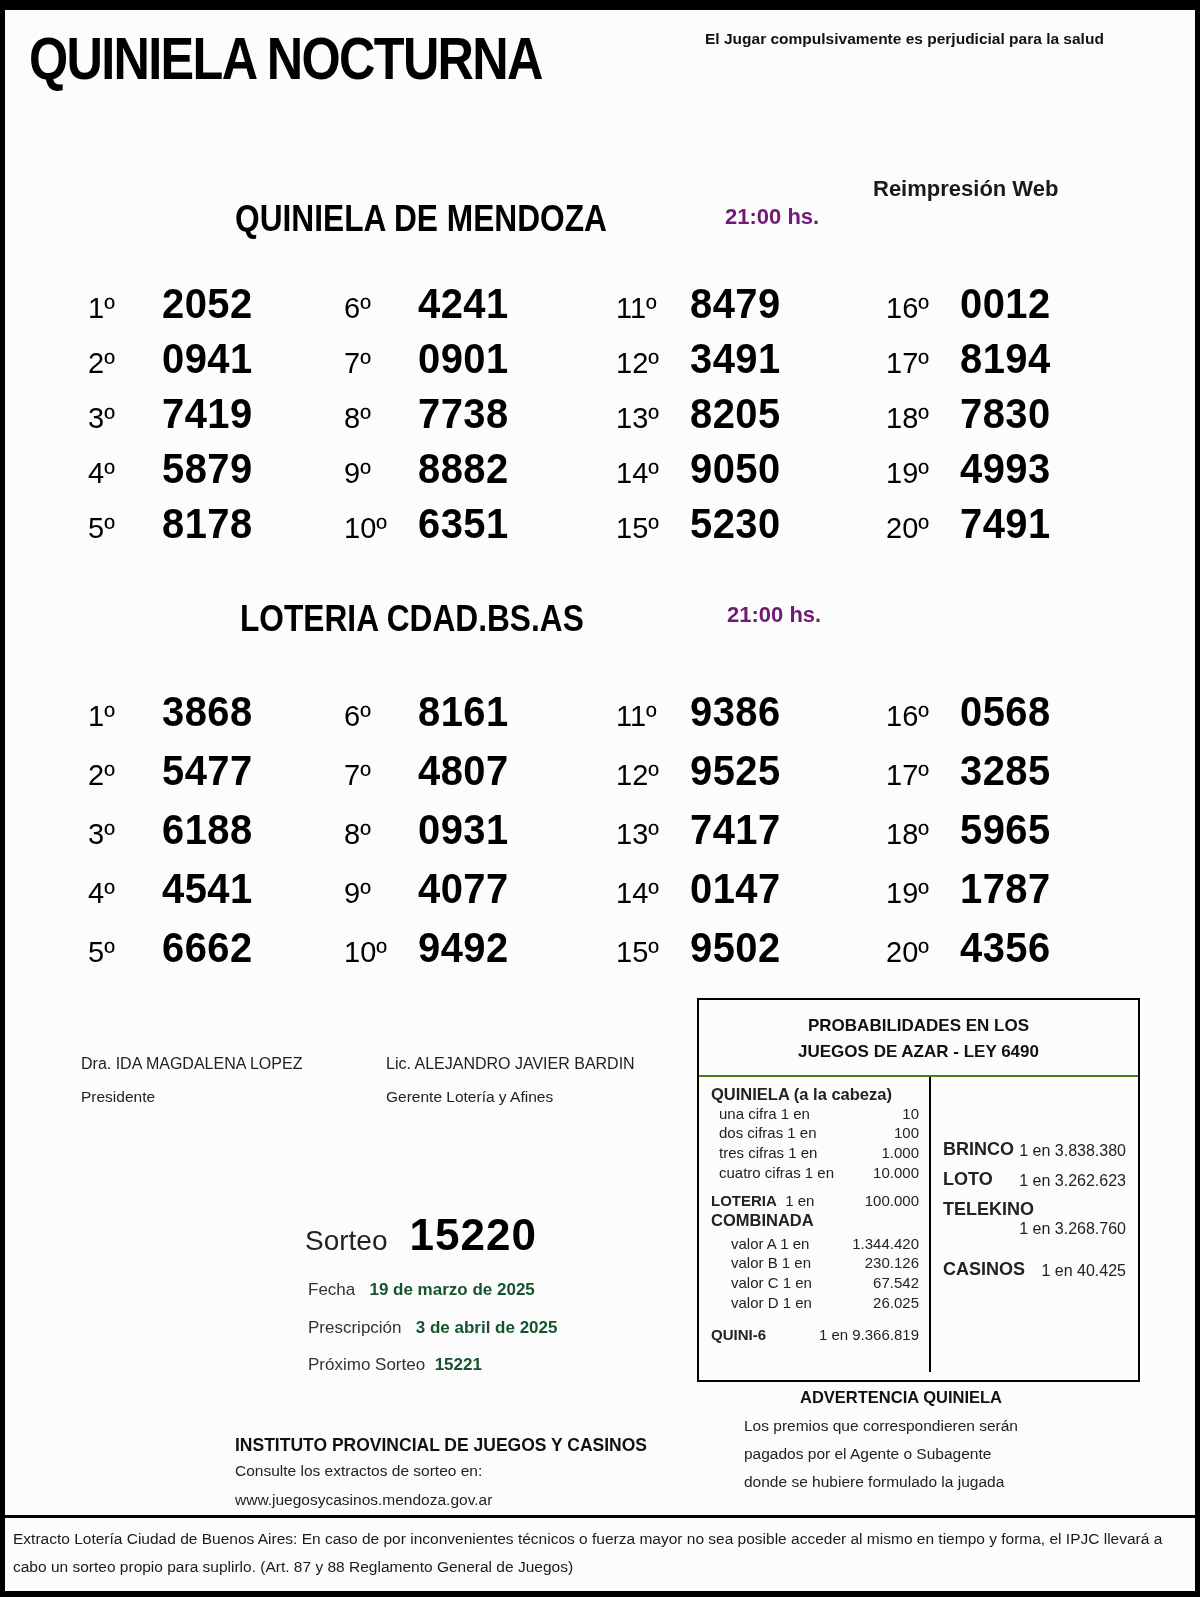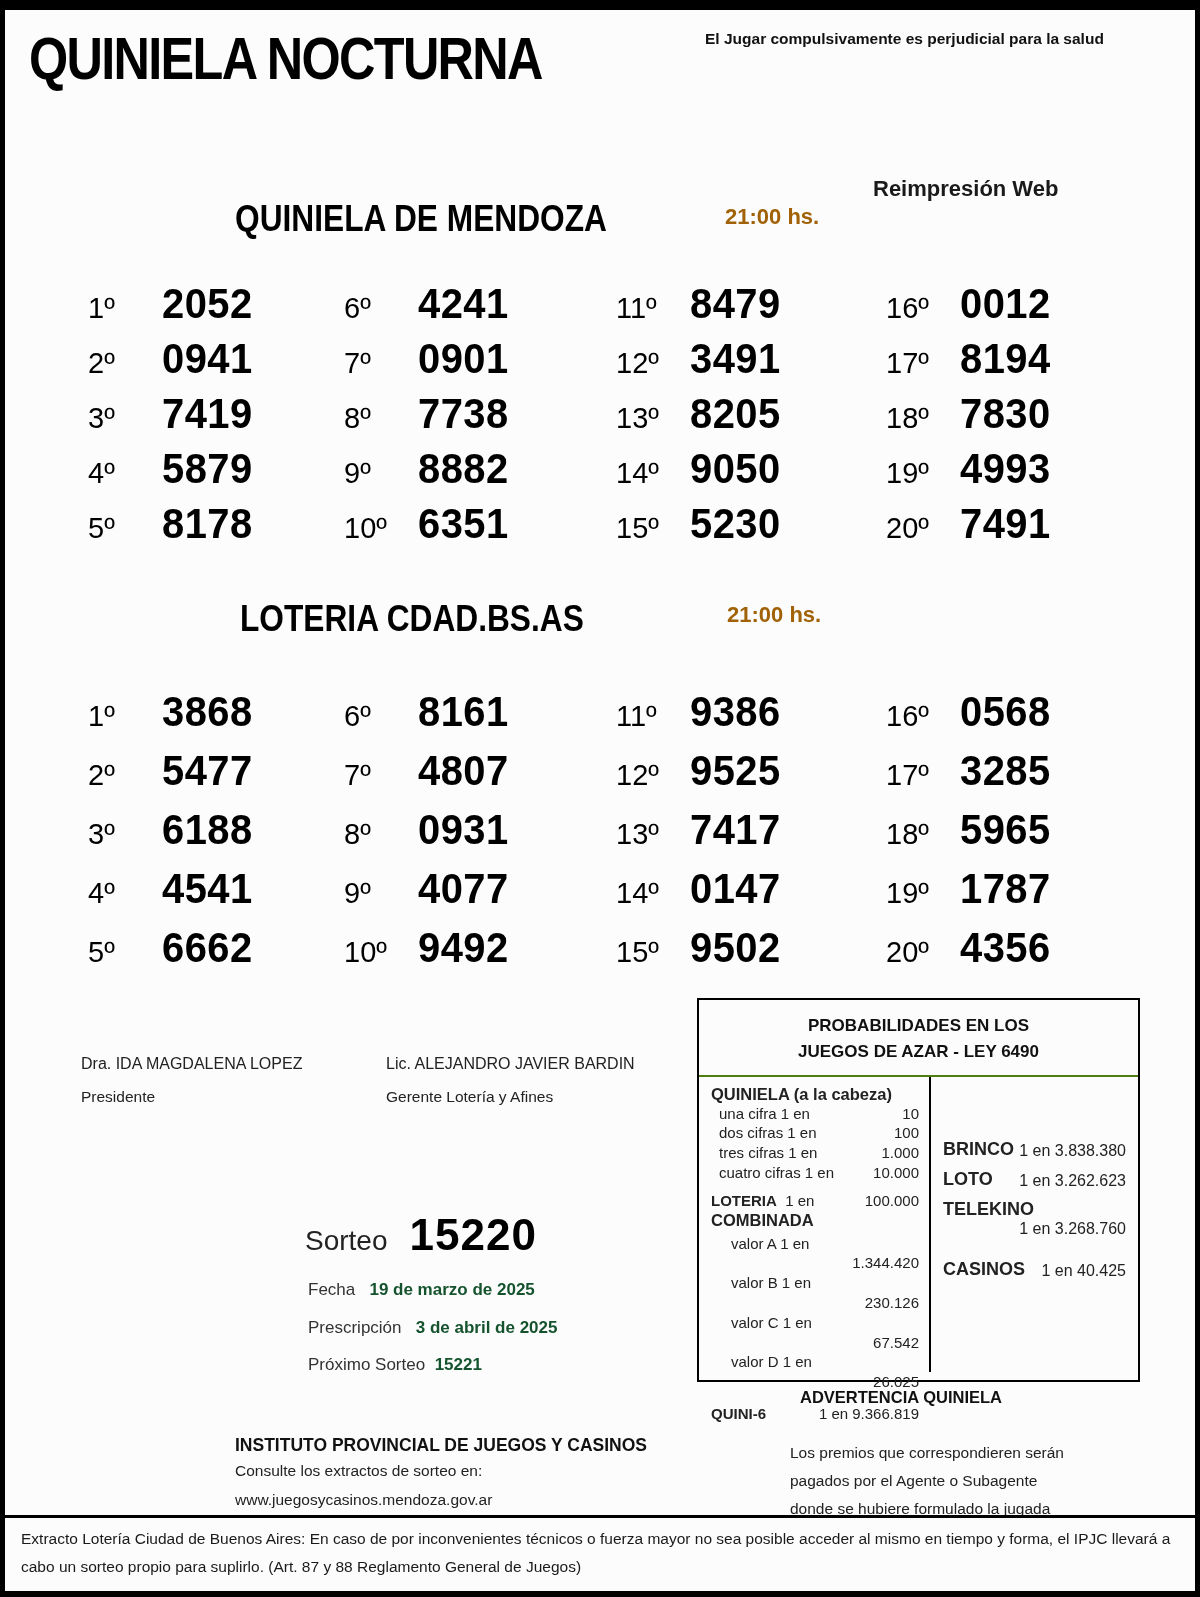--- a/index.html
+++ b/index.html
@@ -18,21 +18,21 @@
   .abs{position:absolute;}
   .cond{display:inline-block;transform-origin:left center;}
 
   .main-title{left:24px;top:14px;font-size:60px;font-weight:bold;letter-spacing:-2px;color:#000;}
   .main-title .cond{transform:scaleX(0.84);white-space:nowrap;}
   .warning{left:700px;top:20px;width:470px;font-size:15.5px;font-weight:bold;color:#111;}
   .reprint{left:868px;top:166px;font-size:22px;font-weight:bold;}
 
   .draw-title{font-size:36px;font-weight:bold;color:#000;white-space:nowrap;}
   .draw-title .cond{transform:scaleX(0.88);}
-  .draw-time{font-size:22px;font-weight:bold;color:#a16207;}
+  .draw-time{font-size:22px;font-weight:bold;color:#701a75;}
 
   .grid{display:grid;grid-template-columns:256px 272px 270px auto;}
   .grid-mza{left:83px;top:270px;grid-auto-rows:55px;}
   .grid-bsas{left:83px;top:678px;grid-auto-rows:59px;}
   .cell{display:flex;align-items:baseline;}
   .pos{width:64px;font-size:29px;color:#000;flex:none;}
   .num{margin-left:10px;font-size:42px;font-weight:bold;color:#000;letter-spacing:0.5px;display:inline-block;transform:scaleX(0.95);transform-origin:left center;white-space:nowrap;}
 
   .sig-name{font-size:16px;color:#222;}
   .sig-role{font-size:15.5px;color:#222;}
@@ -40,40 +40,40 @@
   .prob-box{left:692px;top:988px;width:443px;height:384px;border:2px solid #000;box-sizing:border-box;background:#fcfcfc;}
   .prob-head{border-bottom:2px solid #4d7c0f;text-align:center;font-weight:bold;font-size:17px;line-height:1.55;padding:13px 8px 9px 8px;color:#111;}
   .prob-body{display:flex;height:calc(100% - 85px);}
   .prob-left{width:232px;border-right:2px solid #000;box-sizing:border-box;padding:8px 10px 4px 12px;font-size:15px;color:#222;}
   .prob-right{flex:1;padding:62px 12px 4px 12px;font-size:16px;color:#222;}
   .prow{display:flex;justify-content:space-between;line-height:1.32;}
   .prow .plabel{white-space:nowrap;}
   .prow .pvalue{text-align:right;}
   .pheading{font-weight:bold;font-size:16.5px;}
   .indent{padding-left:8px;}
-  .indent2{padding-left:20px;flex-direction:column;}
+  .indent2{padding-left:20px;}
   .oentry{display:flex;justify-content:space-between;align-items:flex-end;margin-bottom:9px;}
   .oentry .olabel{font-weight:bold;font-size:18px;}
   .oentry .oval{font-size:16px;white-space:nowrap;}
   .ostack .oval{display:block;text-align:right;}
   .sp8{height:8px;}.sp4{height:4px;}.sp12{height:12px;}
 
   .sorteo-line{left:300px;top:1200px;}
   .sorteo-label{font-size:28px;color:#222;}
   .sorteo-num{font-size:44px;font-weight:bold;color:#000;margin-left:22px;letter-spacing:1px;}
   .meta{font-size:17px;color:#333;}
   .meta b{color:#14532d;}
 
   .inst-title{font-size:17.5px;font-weight:bold;color:#111;}
   .inst-line{font-size:15.5px;color:#222;}
 
   .adv-title{font-size:16.5px;font-weight:bold;color:#111;text-align:right;}
   .adv-line{font-size:15.5px;color:#222;line-height:1.8;}
 
-  .footer{position:absolute;left:0;right:0;bottom:0;border-top:3px solid #000;padding:7px 16px 9px 16px;font-size:15.5px;line-height:1.85;color:#1a1a1a;background:#fcfcfc;}
+  .footer{position:absolute;left:0;right:0;bottom:0;border-top:3px solid #000;padding:7px 16px 9px 8px;font-size:15.5px;line-height:1.85;color:#1a1a1a;background:#fcfcfc;}
 </style>
 </head>
 <body>
 
 <div class="page">
 
   <div class="abs main-title"><span class="cond">QUINIELA NOCTURNA</span></div>
   <div class="abs warning">El Jugar compulsivamente es perjudicial para la salud</div>
   <div class="abs reprint">Reimpresión Web</div>
 
@@ -330,21 +330,21 @@
   <div class="abs meta" style="left:303px;top:1270px;"><span>Fecha</span>&nbsp;&nbsp;&nbsp;<b>19 de marzo de 2025</b></div>
   <div class="abs meta" style="left:303px;top:1308px;"><span>Prescripción</span>&nbsp;&nbsp;&nbsp;<b>3 de abril de 2025</b></div>
   <div class="abs meta" style="left:303px;top:1345px;"><span>Próximo Sorteo</span>&nbsp;&nbsp;<b>15221</b></div>
 
   <div class="abs inst-title" style="left:230px;top:1425px;">INSTITUTO PROVINCIAL DE JUEGOS Y CASINOS</div>
   <div class="abs inst-line" style="left:230px;top:1452px;">Consulte los extractos de sorteo en:</div>
   <div class="abs inst-line" style="left:230px;top:1481px;">www.juegosycasinos.mendoza.gov.ar</div>
   <div class="abs inst-line" style="left:230px;top:1508px;"><span>e-mail:</span>&nbsp;&nbsp;<span>instituto-juegos@mendoza.gov.ar</span></div>
 
   <div class="abs adv-title" style="left:795px;top:1378px;">ADVERTENCIA QUINIELA</div>
-  <div class="abs" style="left:785px;top:1402px;margin-top:27px;">
+  <div class="abs" style="left:739px;top:1402px;">
     <div class="adv-line">Los premios que correspondieren serán</div>
     <div class="adv-line">pagados por el Agente o Subagente</div>
     <div class="adv-line">donde se hubiere formulado la jugada</div>
   </div>
 
   <div class="footer">Extracto Lotería Ciudad de Buenos Aires: En caso de por inconvenientes técnicos o fuerza mayor no sea posible acceder al mismo en tiempo y forma, el IPJC llevará a cabo un sorteo propio para suplirlo. (Art. 87 y 88 Reglamento General de Juegos)</div>
 
 </div>
 
 </body></html>

